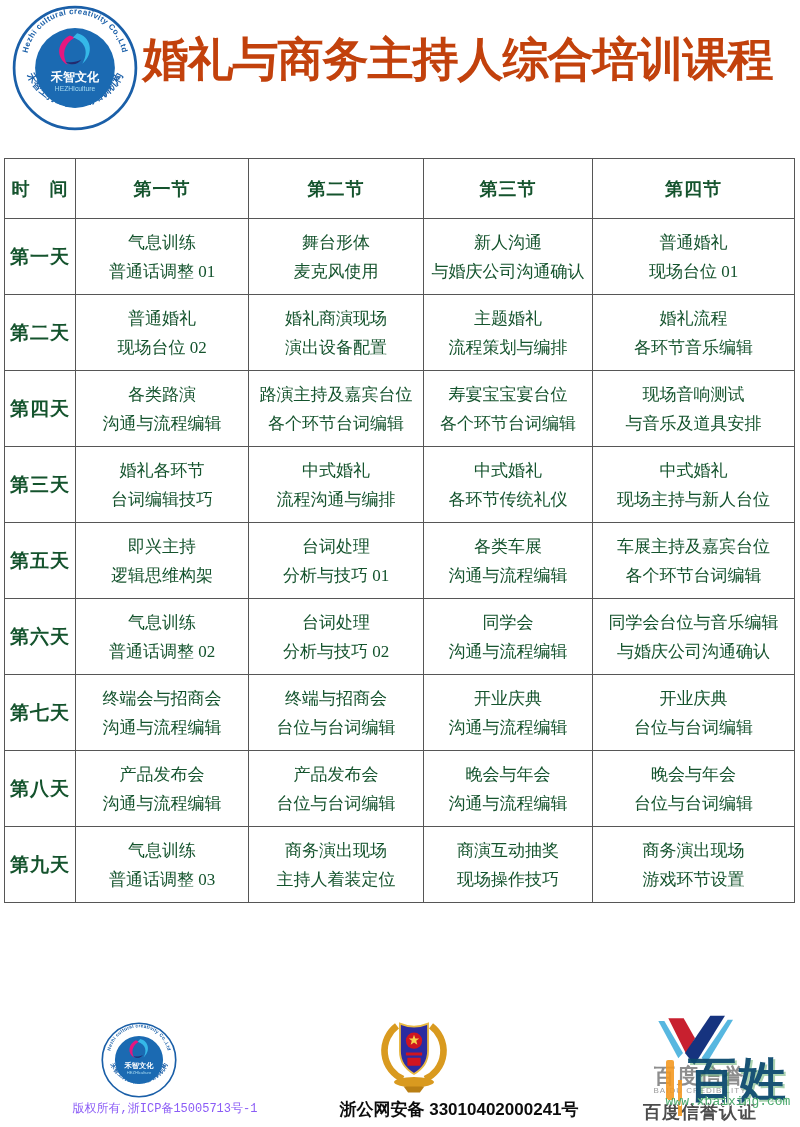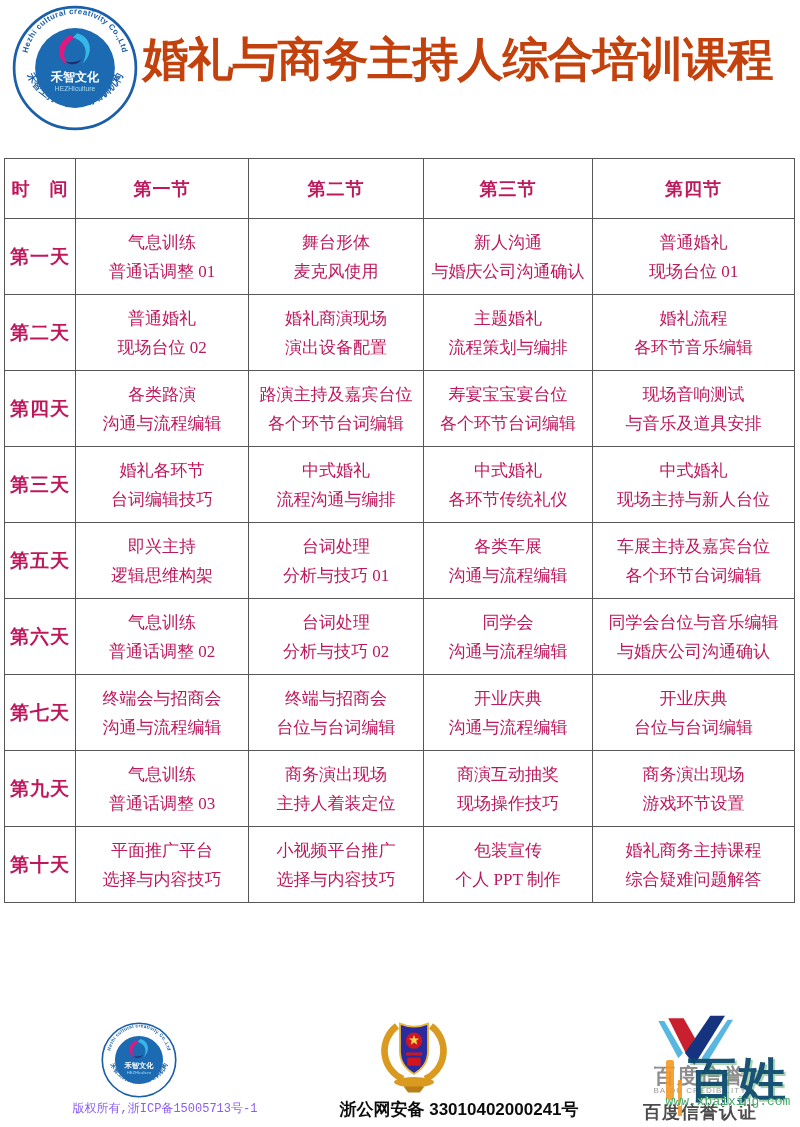--- a/index.html
+++ b/index.html
@@ -22,21 +22,21 @@
     letter-spacing:-1px; white-space:nowrap;
   }
 
   
   table.course {
     position:absolute; left:4px; top:158px; width:790px;
     border-collapse:collapse; table-layout:fixed;
   }
   table.course th, table.course td {
     border:1px solid #565656; text-align:center; vertical-align:middle;
-    color:#be185d; background:#fff;
+    color:#14532d; background:#fff;
   }
   table.course thead th { height:60px; font-size:18px; font-weight:bold; letter-spacing:1px; }
   table.course tbody th { height:76px; font-size:19px; font-weight:600; letter-spacing:1px; }
   table.course tbody td { height:76px; font-size:17px; font-weight:normal; }
   .cell-line { line-height:29px; white-space:nowrap; }
 
   
   .logo-small { position:absolute; left:101px; top:1022px; width:76px; height:76px; }
   .copyright-text {
     position:absolute; left:30px; top:1100px; width:270px; text-align:center;
@@ -253,55 +253,55 @@
           <td>
             <div class="cell-line">开业庆典</div>
             <div class="cell-line">沟通与流程编辑</div>
           </td>
           <td>
             <div class="cell-line">开业庆典</div>
             <div class="cell-line">台位与台词编辑</div>
           </td>
         </tr>
         <tr>
+          <th>第八天</th>
+          <td>
+            <div class="cell-line">产品发布会</div>
+            <div class="cell-line">沟通与流程编辑</div>
+          </td>
+          <td>
+            <div class="cell-line">产品发布会</div>
+            <div class="cell-line">台位与台词编辑</div>
+          </td>
+          <td>
+            <div class="cell-line">晚会与年会</div>
+            <div class="cell-line">沟通与流程编辑</div>
+          </td>
+          <td>
+            <div class="cell-line">晚会与年会</div>
+            <div class="cell-line">台位与台词编辑</div>
+          </td>
+        </tr>
+        <tr>
           <th>第九天</th>
           <td>
             <div class="cell-line">气息训练</div>
             <div class="cell-line">普通话调整 03</div>
           </td>
           <td>
             <div class="cell-line">商务演出现场</div>
             <div class="cell-line">主持人着装定位</div>
           </td>
           <td>
             <div class="cell-line">商演互动抽奖</div>
             <div class="cell-line">现场操作技巧</div>
           </td>
           <td>
             <div class="cell-line">商务演出现场</div>
             <div class="cell-line">游戏环节设置</div>
-          </td>
-        </tr>
-        <tr>
-          <th>第十天</th>
-          <td>
-            <div class="cell-line">平面推广平台</div>
-            <div class="cell-line">选择与内容技巧</div>
-          </td>
-          <td>
-            <div class="cell-line">小视频平台推广</div>
-            <div class="cell-line">选择与内容技巧</div>
-          </td>
-          <td>
-            <div class="cell-line">包装宣传</div>
-            <div class="cell-line">个人 PPT 制作</div>
-          </td>
-          <td>
-            <div class="cell-line">婚礼商务主持课程</div>
-            <div class="cell-line">综合疑难问题解答</div>
           </td>
         </tr>
       </tbody>
   </table>
 
   <svg class="logo-small" viewBox="0 0 120 120">
     <use href="#hezhi-logo-art"></use>
   </svg>
   <div class="copyright-text">版权所有,浙ICP备15005713号-1</div>
 

